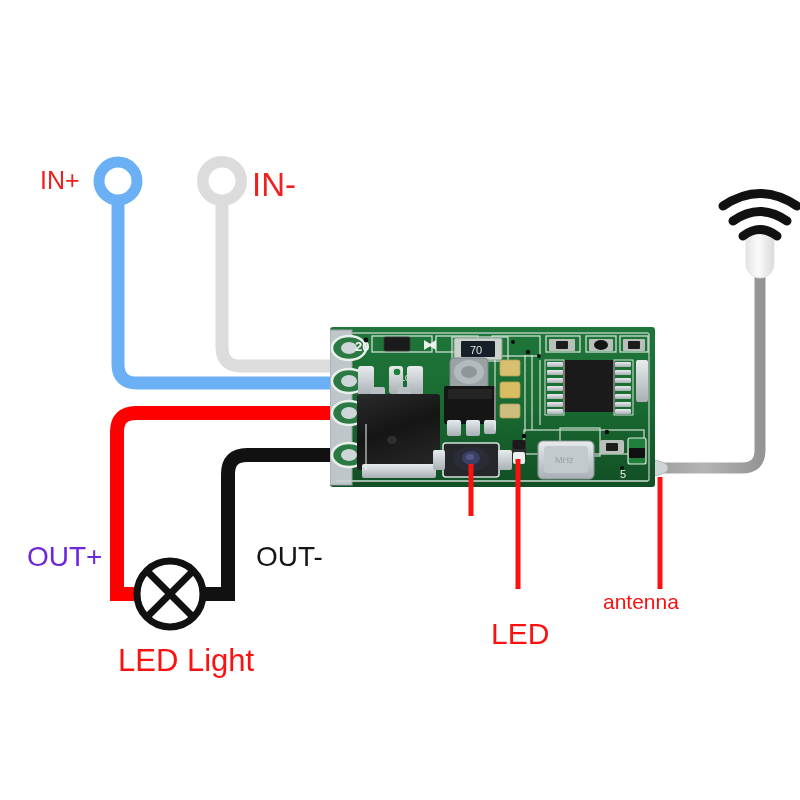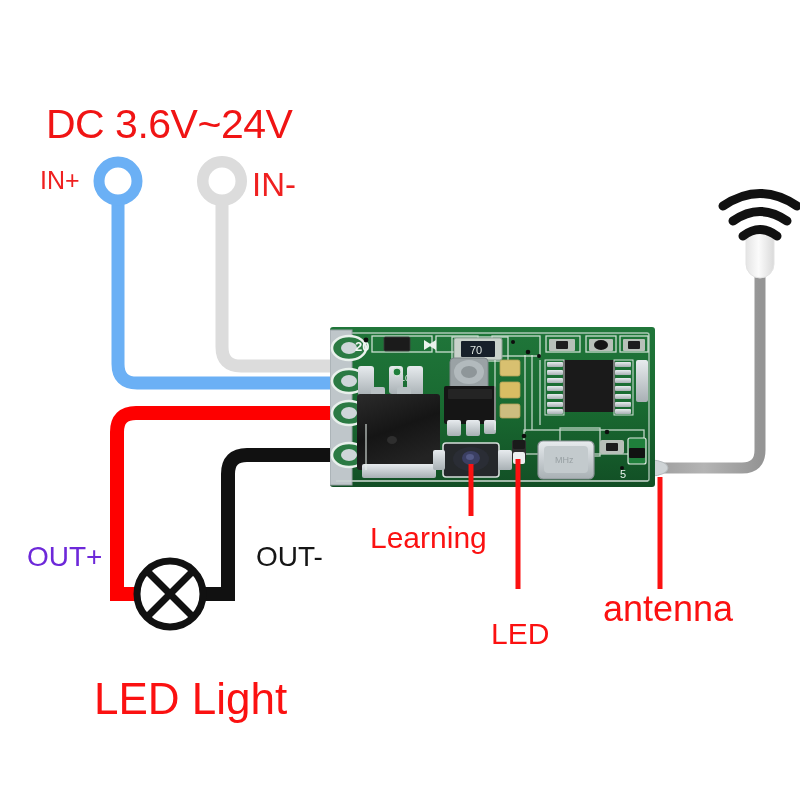--- a/index.html
+++ b/index.html
@@ -49,44 +49,43 @@
     left: 27px; top: 543px;
     font-size: 28px;
     color: #6d28d9;
   }
   #lbl-outn {
     left: 256px; top: 543px;
     font-size: 28px;
     color: #151515;
   }
   #lbl-ledlight {
-    left: 94px; top: 645px;
-    font-size: 44px;
-    color: #fb1111;
-    margin-top: 32px;
+    left: 118px; top: 645px;
+    font-size: 31px;
+    color: #fb1111;
   }
   #lbl-learning1 {
     left: 370px; top: 523px;
     font-size: 30px;
     color: #fb1111;
   }
   #lbl-learning2 {
     left: 370px; top: 557px;
     font-size: 30px;
     color: #fb1111;
   }
   #lbl-led {
     left: 491px; top: 591px;
     font-size: 30px;
     color: #fb1111;
     margin-top: 28px;
   }
   #lbl-antenna {
     left: 603px; top: 591px;
-    font-size: 36px;
+    font-size: 21px;
     color: #fb1111;
   }
 </style>
 </head>
 <body>
 
 <div id="stage">
 
   <svg class="layer" viewBox="0 0 800 800">
     <defs>
@@ -325,32 +324,30 @@
       <line x1="660" y1="477" x2="660" y2="589"></line>
     </g>
 
     <g fill="none" stroke="#111111" stroke-linecap="round">
       <path d="M723 206 Q760 181 797 206" stroke-width="9"></path>
       <path d="M733 221 Q760 202 787 221" stroke-width="9"></path>
       <path d="M743 236 Q760 223 777 236" stroke-width="9"></path>
     </g>
   </svg>
 
-  <div class="lbl" id="title-dc">DC 3.6V~24V</div>
 
   <div class="lbl" id="lbl-inp">IN+</div>
 
   <div class="lbl" id="lbl-inn">IN-</div>
 
   <div class="lbl" id="lbl-outp">OUT+</div>
 
   <div class="lbl" id="lbl-outn">OUT-</div>
 
   <div class="lbl" id="lbl-ledlight">LED Light</div>
 
-  <div class="lbl" id="lbl-learning1">Learning</div>
 
 
   <div class="lbl" id="lbl-led">LED</div>
 
   <div class="lbl" id="lbl-antenna">antenna</div>
 
 </div>
 
 </body></html>

